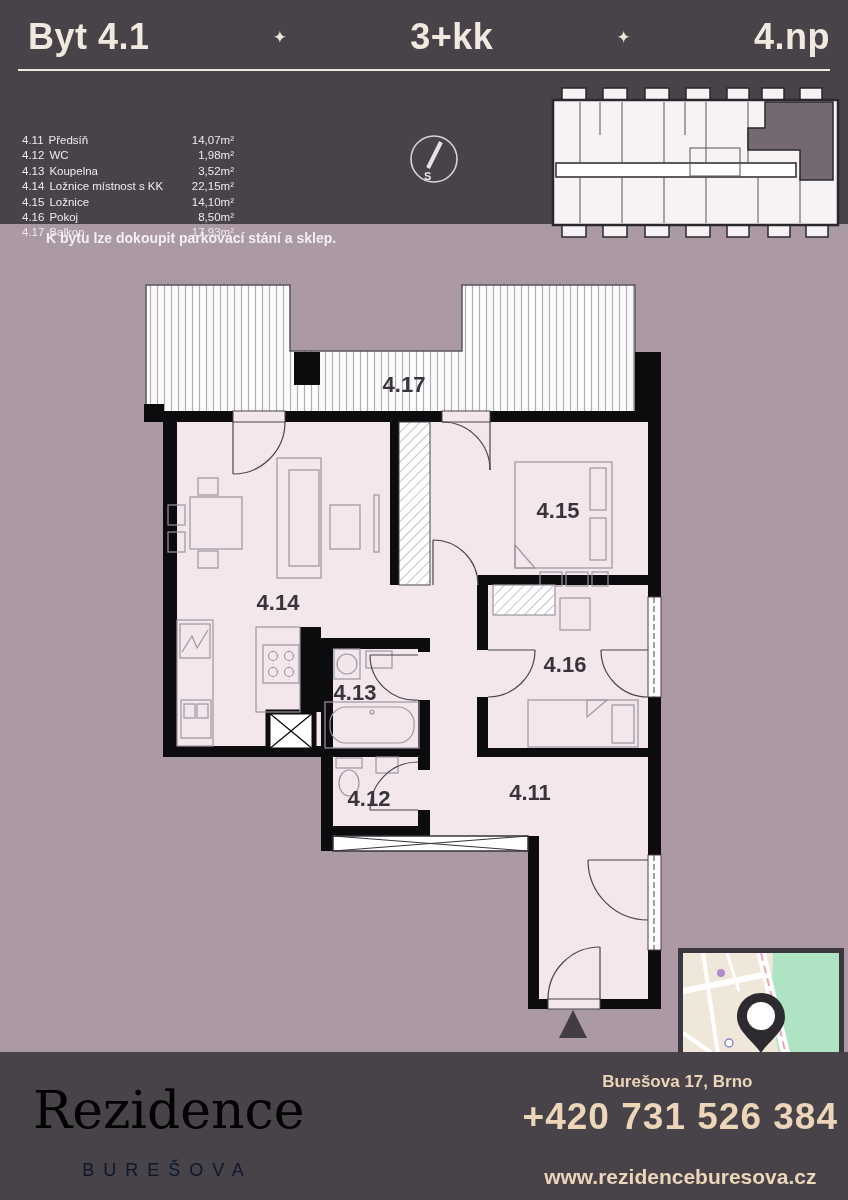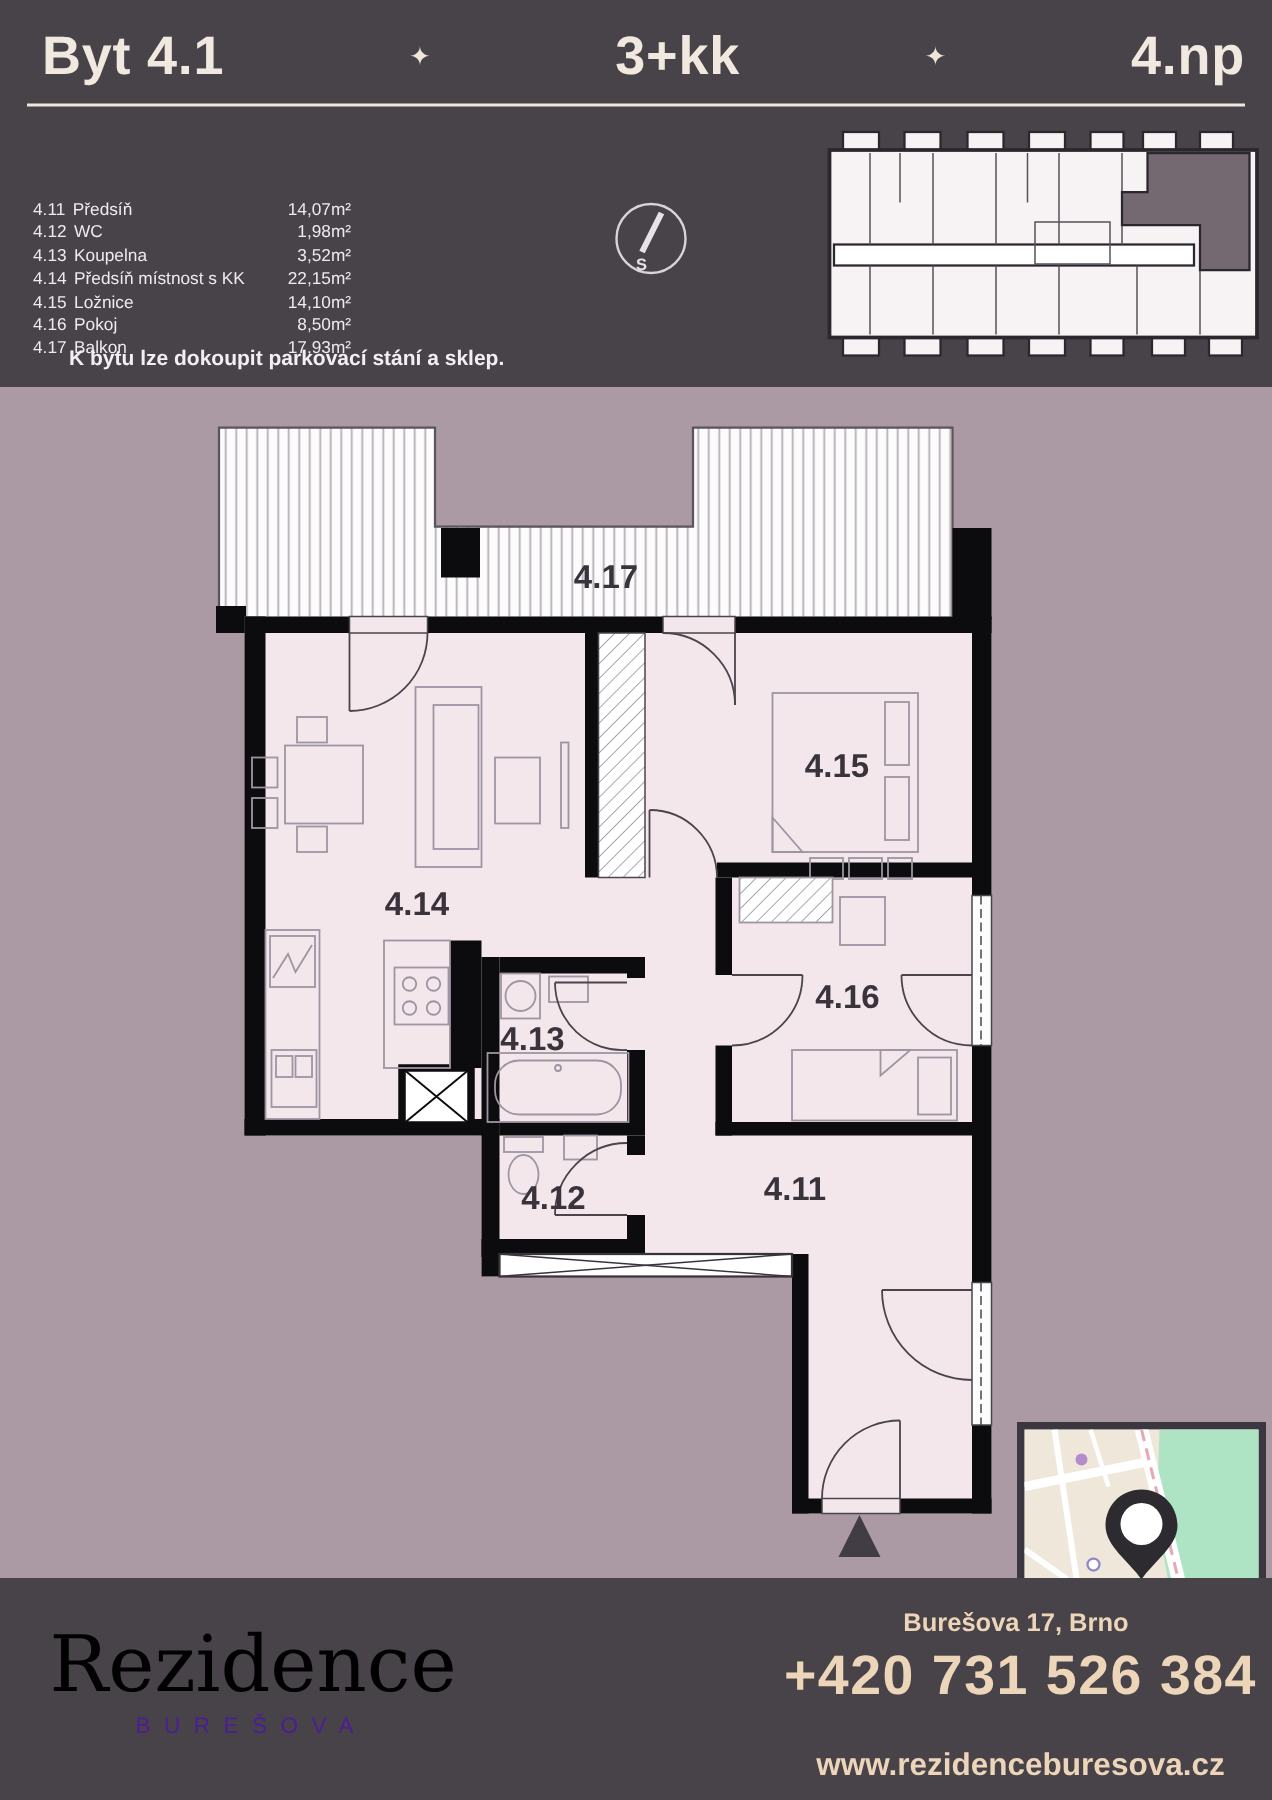--- a/index.html
+++ b/index.html
@@ -1,36 +1,36 @@
 <!DOCTYPE html>
 <html><head>
 <meta charset="utf-8">
 <style>
   html,body{margin:0;padding:0;}
   body{width:848px;height:1200px;position:relative;background:#ab9aa3;
        font-family:"Liberation Sans",sans-serif;overflow:hidden;}
   .abs{position:absolute;}
   
-  .top-panel{left:0;top:0;width:848px;height:258px;background:#474349;color:#f1e9df;}
+  .top-panel{left:0;top:0;width:848px;height:224px;background:#474349;color:#f1e9df;}
   .header-row{position:absolute;left:28px;right:18px;top:16px;display:flex;
               align-items:center;justify-content:space-between;}
   .header-row .t{font-size:36px;font-weight:bold;letter-spacing:.5px;}
   .header-row .diamond{font-size:17px;color:#efe5d8;}
   .header-rule{position:absolute;left:18px;right:18px;top:69px;height:2px;background:#efe7dc;}
   .total-line{position:absolute;left:20px;top:88px;font-size:27px;font-weight:bold;color:#f6f1ec;}
   .room-list{position:absolute;left:22px;top:133px;width:212px;font-size:11.5px;color:#efeaee;}
   .room-row{display:flex;justify-content:space-between;line-height:15.4px;}
   .room-row .nm{display:flex;gap:5px;}
   .note{position:absolute;left:22px;top:230px;font-size:14px;font-weight:bold;color:#f3eef2;padding-left:24px;}
   
   .bottom-panel{left:0;top:1052px;width:848px;height:148px;background:#474349;}
   .brand{position:absolute;left:33px;top:1080px;width:260px;text-align:center;}
   .brand .main{font-family:"DejaVu Serif","Liberation Serif",serif;font-size:52px;
                color:#000000;line-height:60px;}
-  .brand .sub{font-size:15px;letter-spacing:9px;color:#4c1d95;margin-top:2px;margin-left:9px;}
+  .brand .sub{font-size:18px;letter-spacing:9px;color:#0f172a;margin-top:20px;margin-left:9px;}
   .contact{position:absolute;right:10px;top:1072px;text-align:center;color:#ecd5b9;}
   .contact .addr{font-size:17px;font-weight:bold;margin-right:6px;}
   .contact .phone{font-size:37px;font-weight:bold;margin-top:4px;letter-spacing:1px;}
   .contact .web{font-size:21px;font-weight:bold;margin-top:27px;}
   
   .map-frame{position:absolute;left:678px;top:948px;width:156px;height:122px;
              background:#efe8dd;border:5px solid #3b3740;}
   
   .plan-label{font-weight:bold;fill:#39343b;font-size:22px;font-family:"Liberation Sans",sans-serif;}
 </style>
@@ -66,21 +66,21 @@
     <div class="room-row">
       <span class="nm">
           <span>4.13</span>
           <span>Koupelna</span>
         </span>
       <span>3,52m²</span>
     </div>
     <div class="room-row">
       <span class="nm">
           <span>4.14</span>
-          <span>Předsíň místnost s KK</span>
+          <span>Ložnice místnost s KK</span>
         </span>
       <span>22,15m²</span>
     </div>
     <div class="room-row">
       <span class="nm">
           <span>4.15</span>
           <span>Ložnice</span>
         </span>
       <span>14,10m²</span>
     </div>

